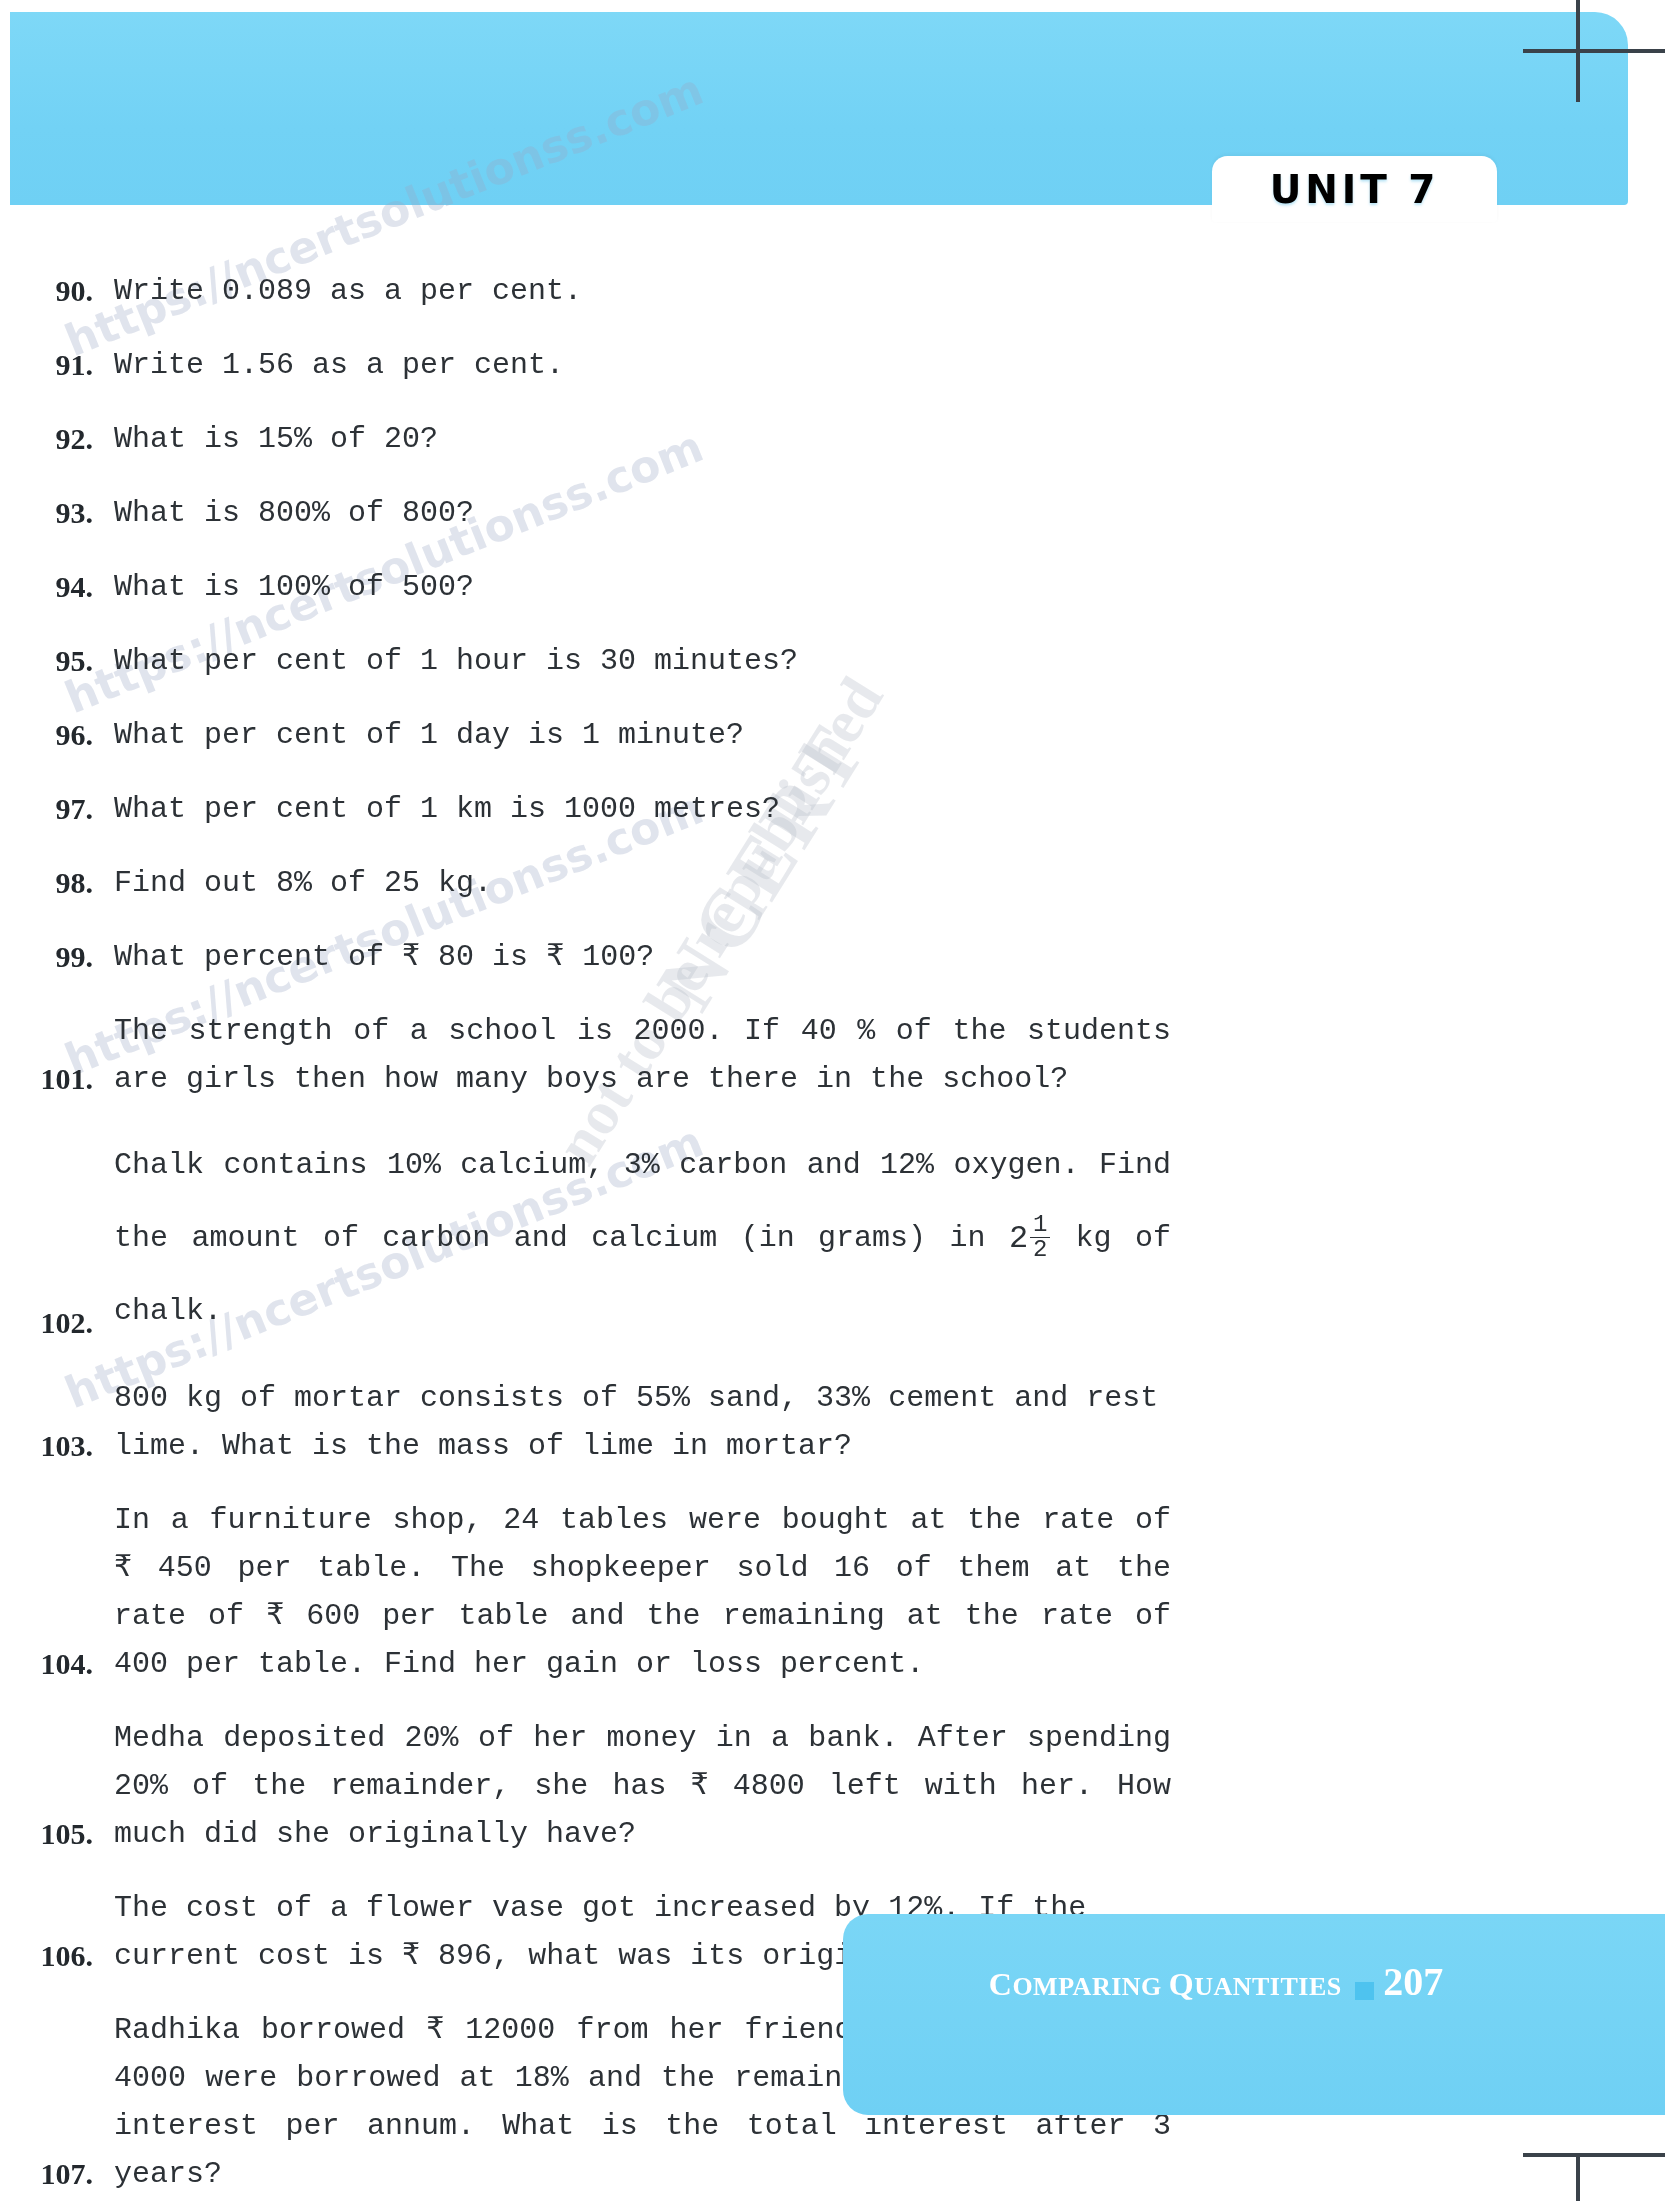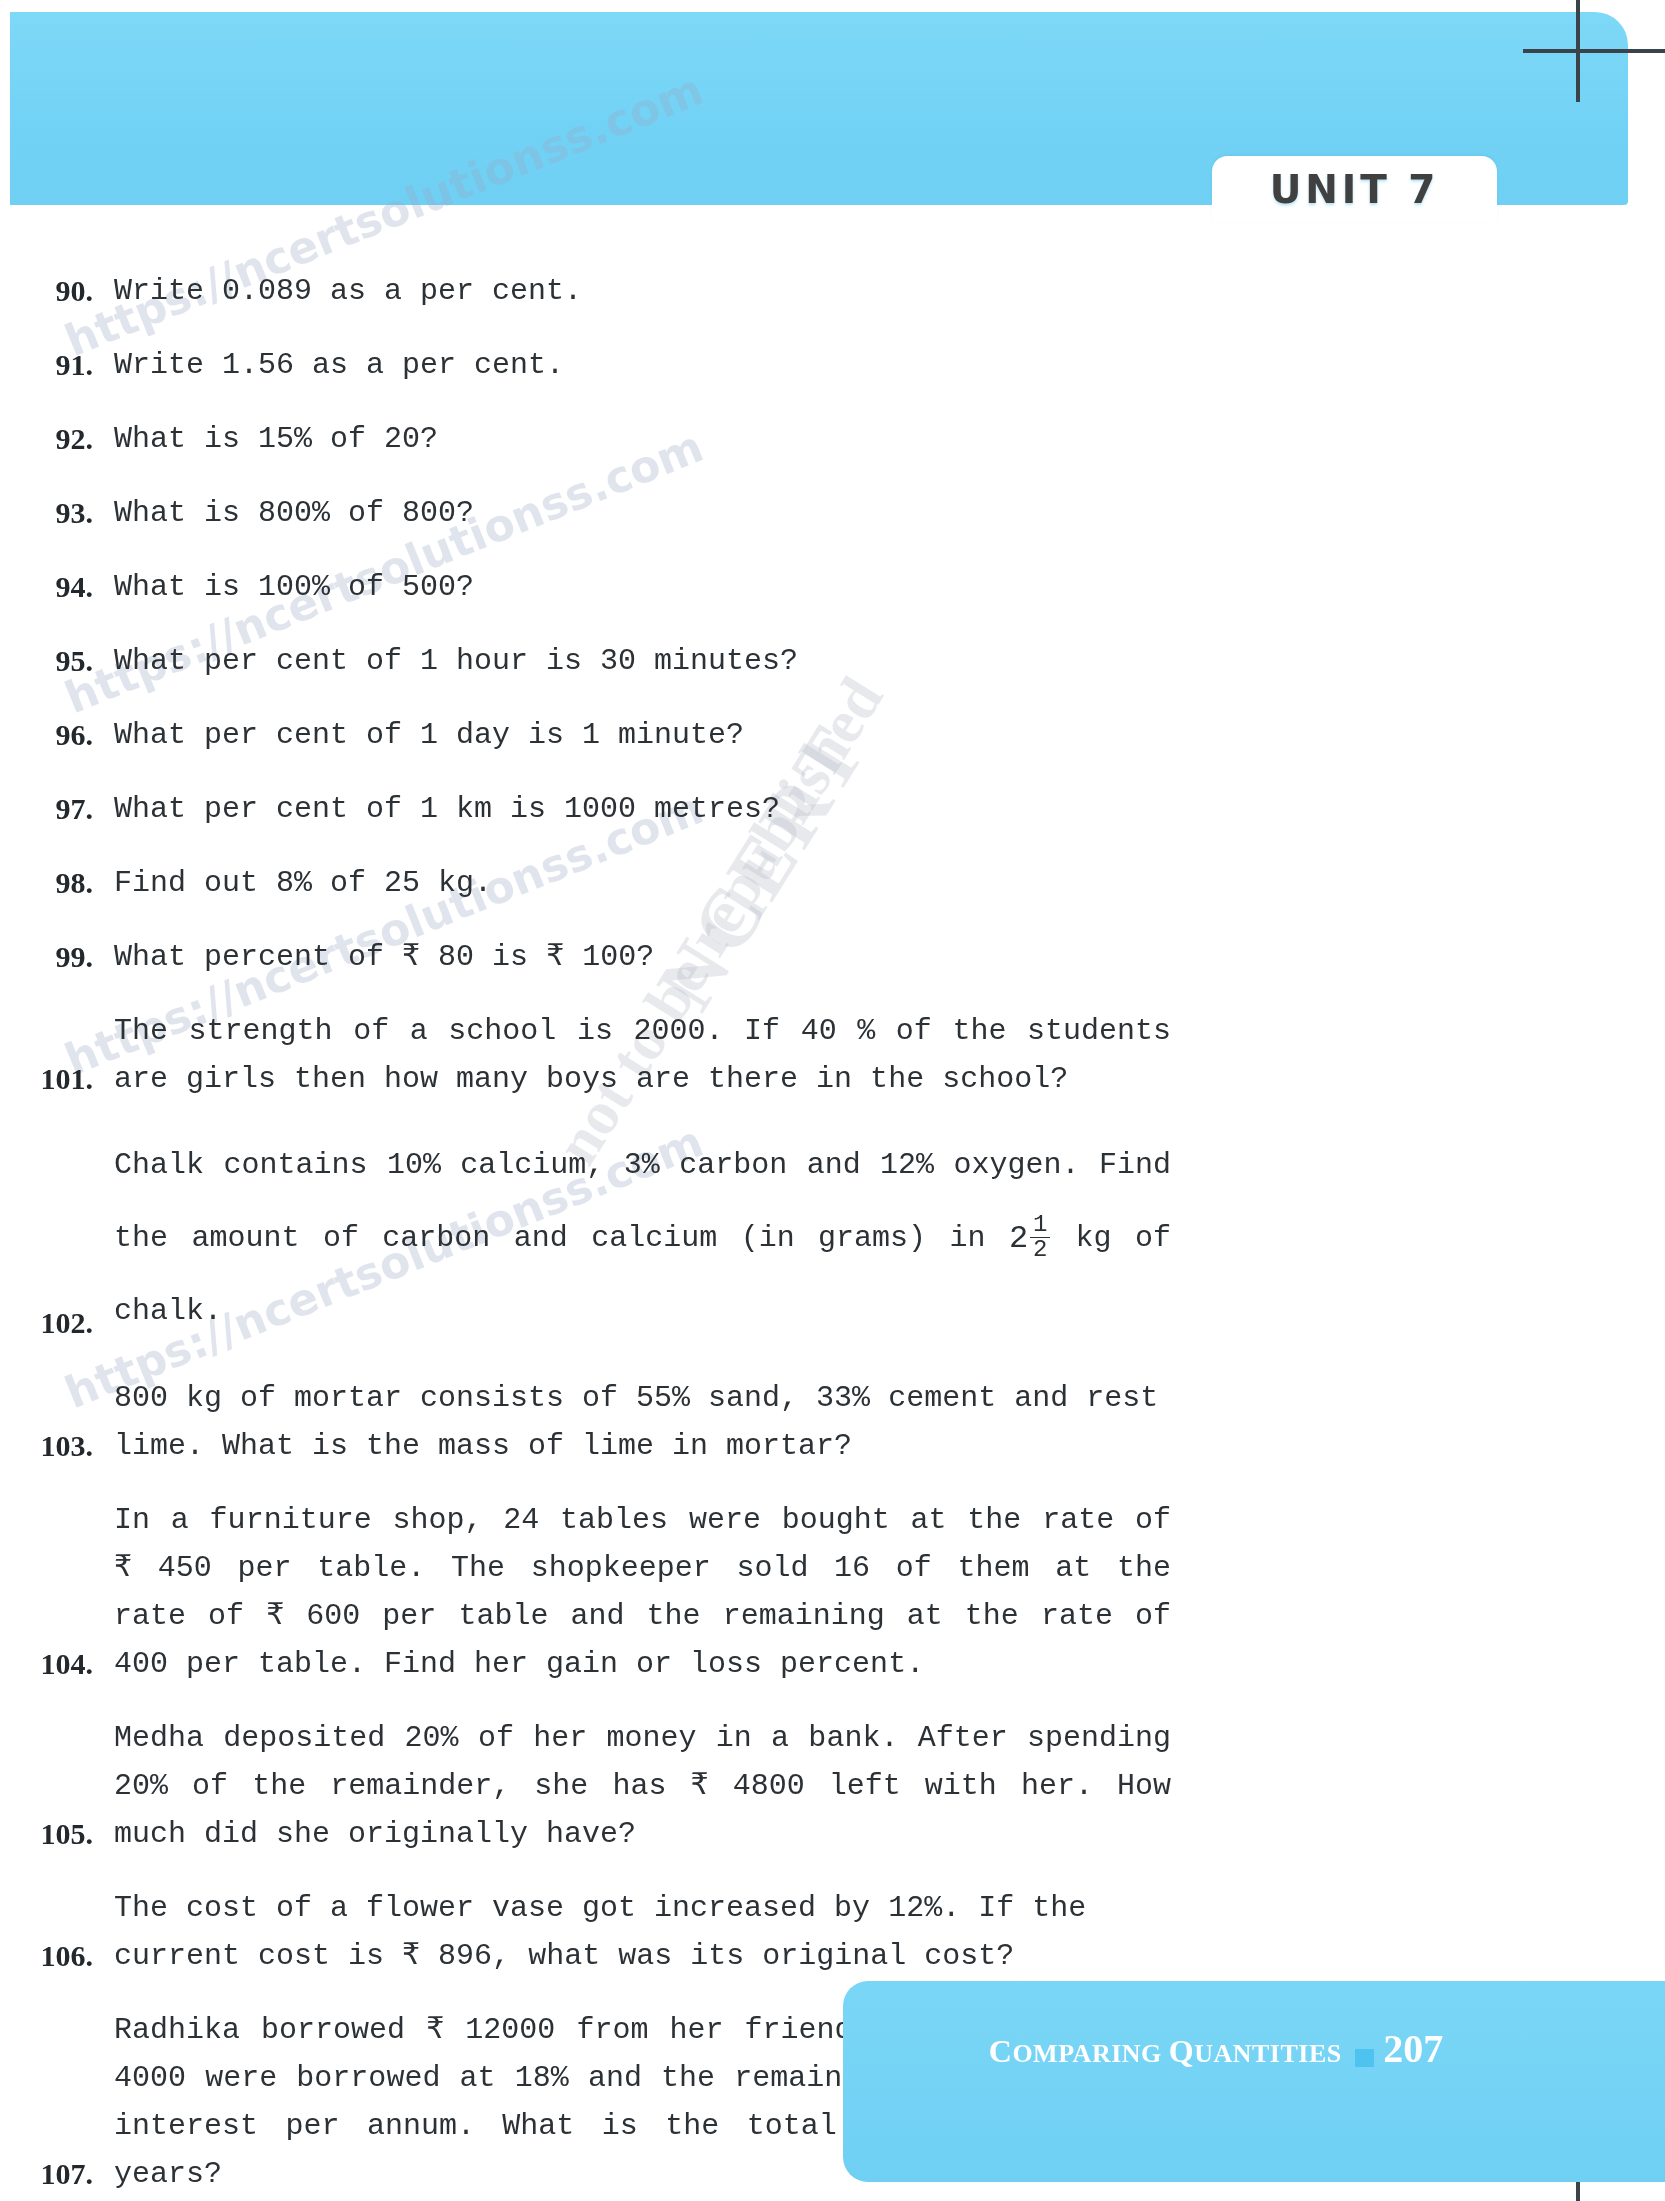--- a/index.html
+++ b/index.html
@@ -35,21 +35,21 @@
     border-bottom-left-radius:2.9px;
     border-bottom-right-radius:2.9px;
     display:flex;align-items:center;justify-content:center;
     box-shadow:0 -1.9px 3.9px rgba(0,0,0,0.04);
   }
   .unit-tab-label{
     font-family:"DejaVu Sans", sans-serif;
     font-weight:bold;
     font-size:39px;
     letter-spacing:3.9px;
-    color:#404040;
+    color:#000000;
     text-shadow:0 1.9px 2.9px rgba(90,190,230,0.45);
   }
   .header-white-strip{
     position:absolute;
     left:0;top:205px;width:1666px;height:25px;
     background:#ffffff;
   }
 
   
   .content{
@@ -105,21 +105,21 @@
     margin:0 1.9px;
     position:relative;
     top:-1px;
   }
   .frac .num{ padding:0 2.9px; }
   .frac .den{ padding:0 2.9px;border-top:1.9px solid #2c3136; }
 
   
   .footer-band{
     position:absolute;
-    left:843px;top:1981px;
+    left:843px;top:1914px;
     width:823px;height:201px;
     background:linear-gradient(180deg,#7ad6f6 0%,#6fd0f4 100%);
     border-top-left-radius:25px;
     border-bottom-left-radius:25px;
   }
   .footer-label{
     position:absolute;
     left:0;top:44px;
     width:823px;
     text-align:center;

